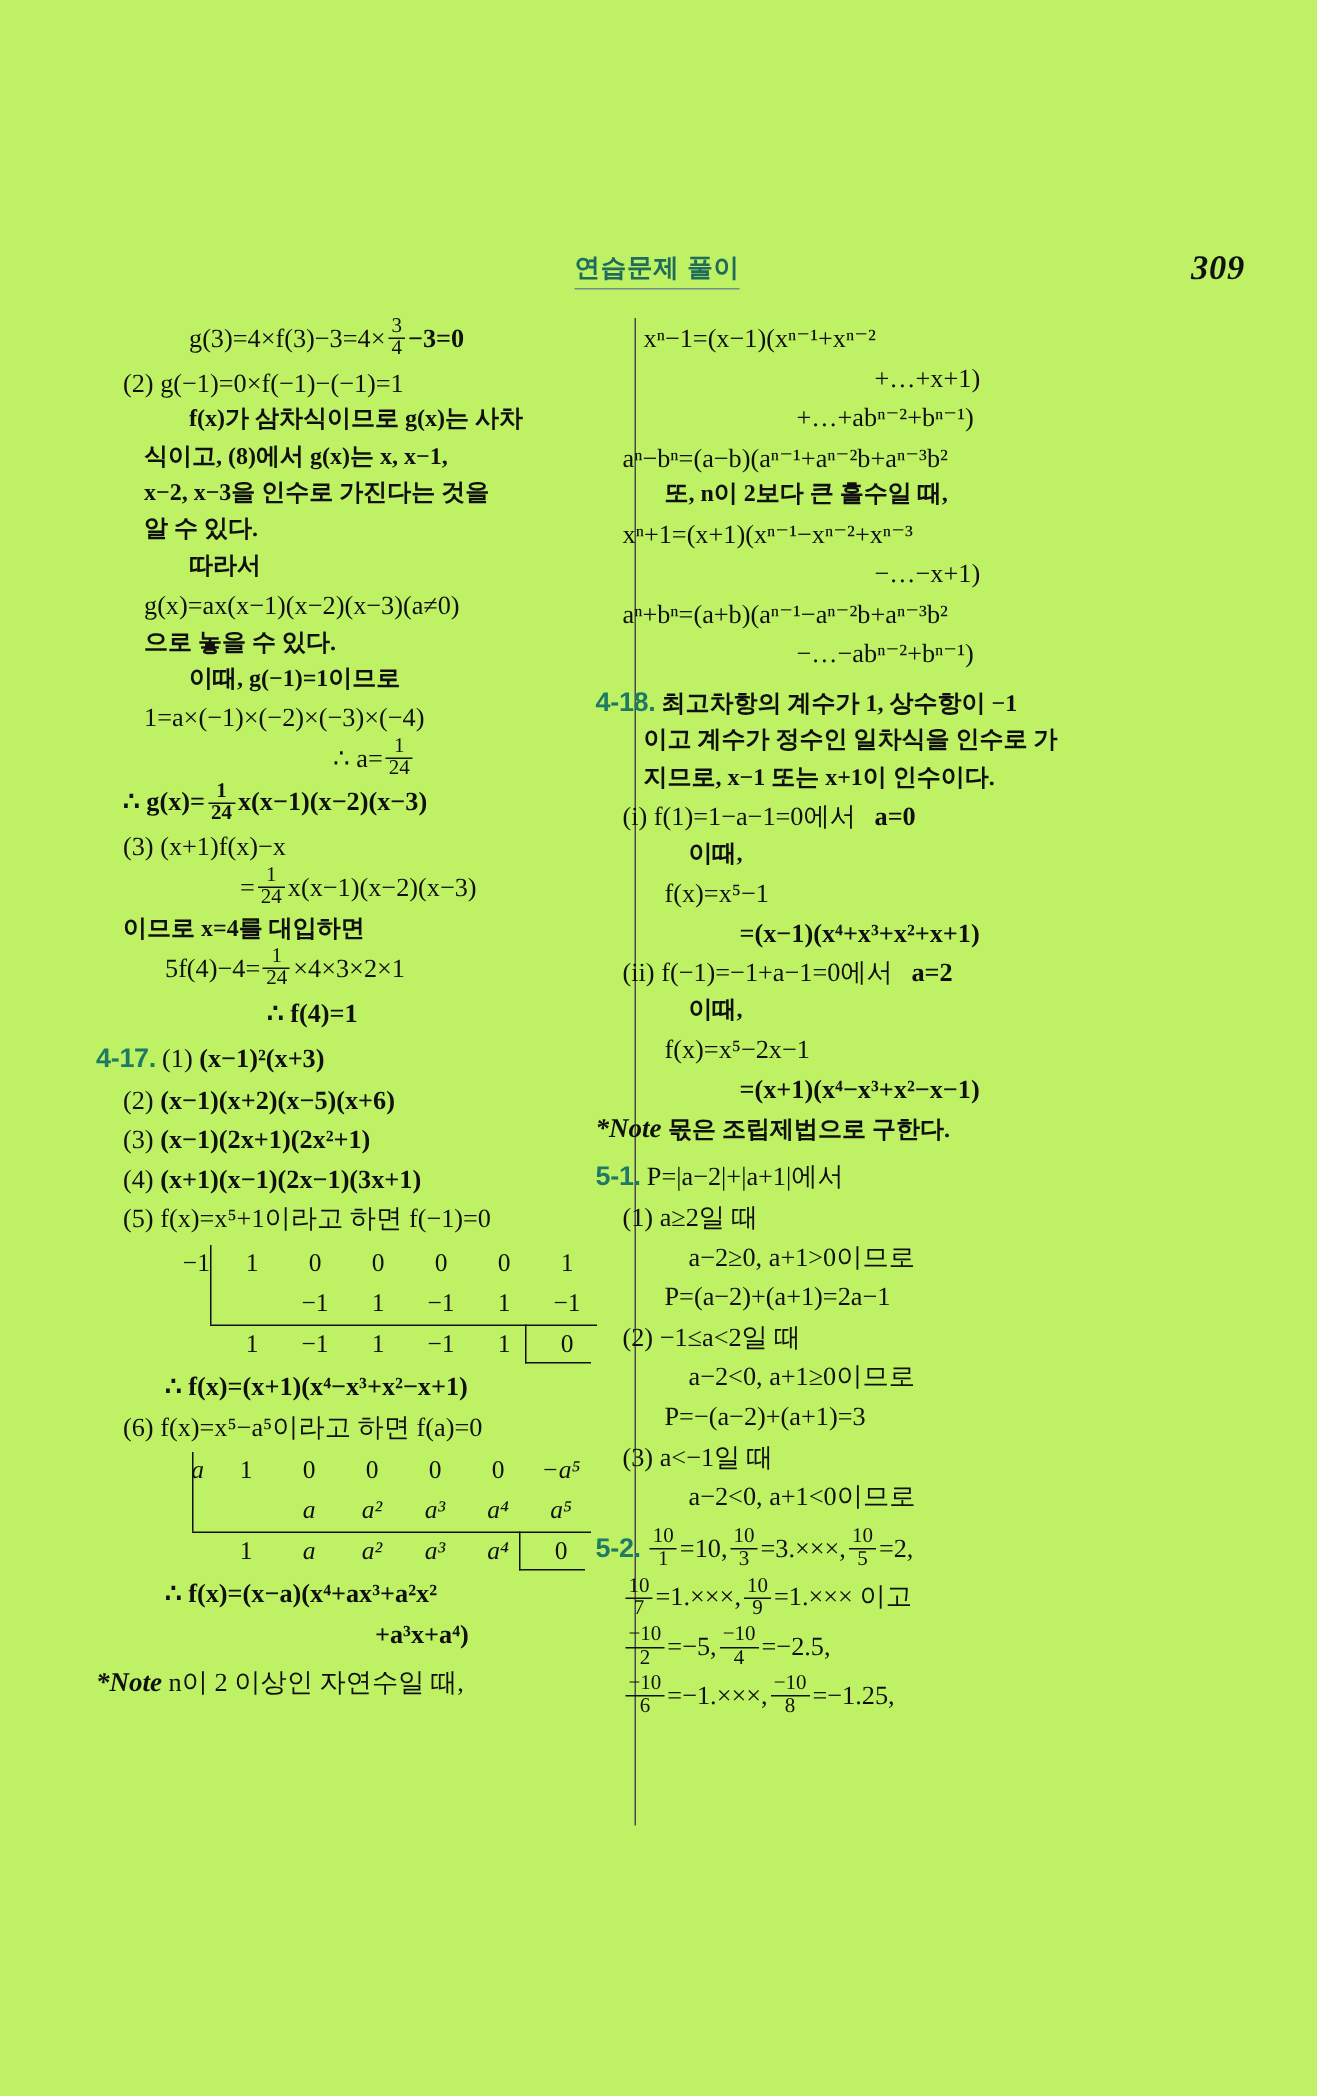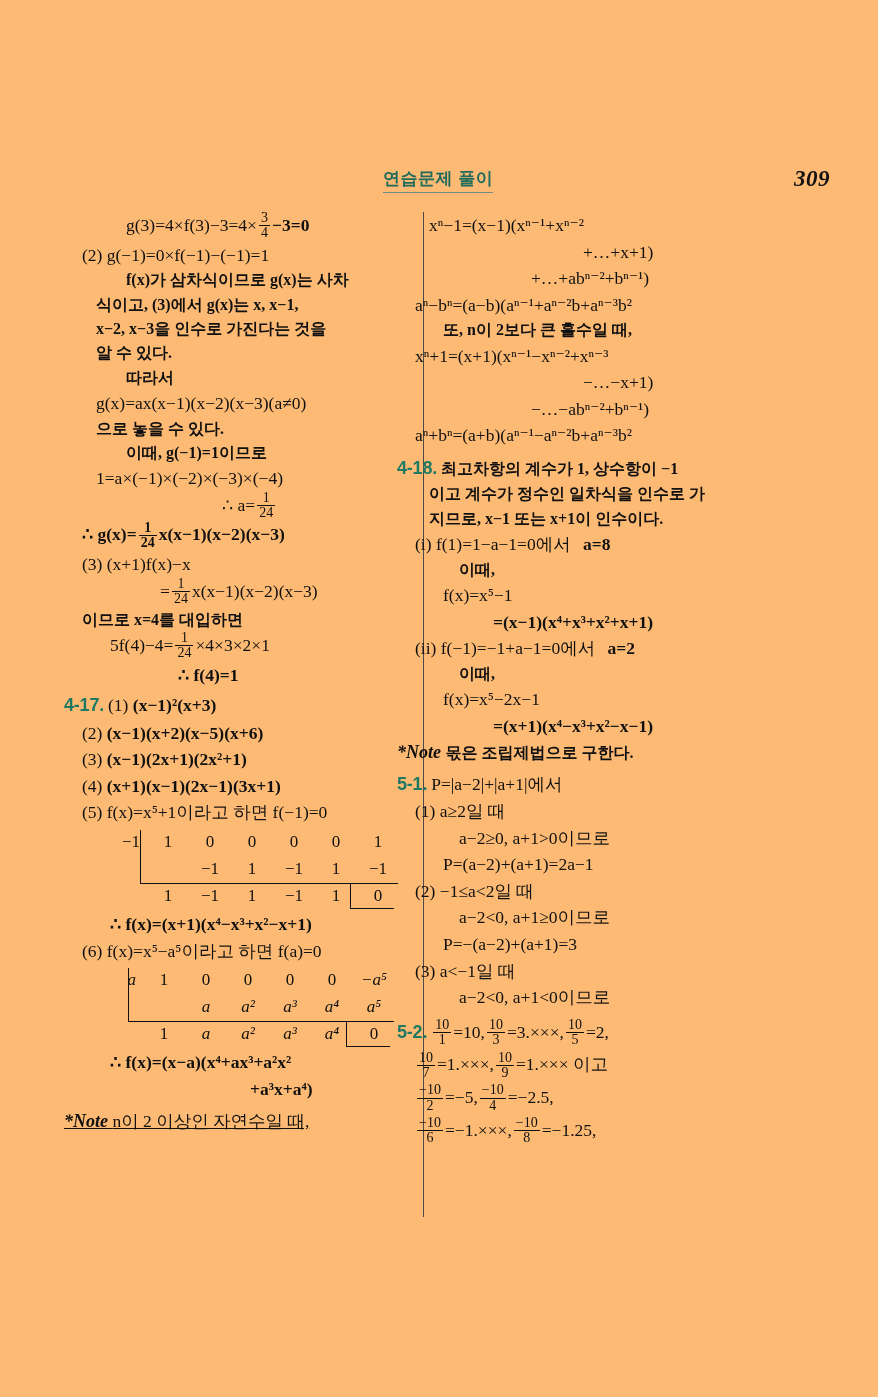--- a/index.html
+++ b/index.html
@@ -3,21 +3,21 @@
 <meta charset="utf-8">
 <style>
   html,body{margin:0;padding:0;background:#ffffff;}
   body{
     width:878px;height:1397px;
     font-family:"Liberation Serif","DejaVu Serif",serif;
     color:#101010;
     position:relative;
     overflow:hidden;
   }
-  .page{position:relative;width:878px;height:1397px;background:#fdba74;}
+  .page{position:relative;width:878px;height:1397px;background:#bef264;}
 
   
   .header{
     position:absolute;left:0;top:168px;width:878px;height:34px;
   }
   .header-title{
     position:absolute;left:383px;top:0px;
     font-family:"Liberation Sans","DejaVu Sans",sans-serif;
     font-size:17px;font-weight:700;color:#1f6b5c;
     letter-spacing:0.5px;
@@ -110,21 +110,21 @@
     <div class="l ind3 line">
       <span>g(3)=4×f(3)−3=4×</span><span class="frac"><span class="num">3</span><span class="den">4</span></span><span class="bd">−3=0</span>
     </div>
 
     <div class="l ind0 line">
       <span>(2)</span>
       <span>g(−1)=0×f(−1)−(−1)=1</span>
     </div>
 
     <div class="l ind3 line kr">f(x)가 삼차식이므로 g(x)는 사차</div>
-    <div class="l ind1 line kr">식이고, (3)에서 g(x)는 x, x−1,</div>
+    <div class="l ind1 line kr">식이고, (8)에서 g(x)는 x, x−1,</div>
     <div class="l ind1 line kr">x−2, x−3을 인수로 가진다는 것을</div>
     <div class="l ind1 line kr">알 수 있다.</div>
     <div class="l ind3 line kr">따라서</div>
     <div class="l ind1 line">g(x)=ax(x−1)(x−2)(x−3)(a≠0)</div>
     <div class="l ind1 line kr">으로 놓을 수 있다.</div>
     <div class="l ind3 line kr">이때, g(−1)=1이므로</div>
     <div class="l ind1 line">1=a×(−1)×(−2)×(−3)×(−4)</div>
 
     <div class="l ind8 line">
       <span>∴  a=</span><span class="frac"><span class="num">1</span><span class="den">24</span></span>
@@ -243,49 +243,49 @@
       </div>
       <span class="vbar" style="left:32px;"></span>
       <span class="hbar" style="left:32px;top:55px;width:266px;"></span>
       <span class="rembox-v" style="left:250px;top:55px;"></span>
       <span class="rembox-b" style="left:250px;top:80px;"></span>
     </div>
 
     <div class="l ind2 line bd">∴  f(x)=(x−a)(x⁴+ax³+a²x²</div>
     <div class="l ind9 line bd">+a³x+a⁴)</div>
 
-    <div class="l line secrow" style="margin-top:6px;text-decoration:underline;">
+    <div class="l line secrow" style="margin-top:6px;">
       <span class="note-lbl">*Note</span>
       <span>n이 2 이상인 자연수일 때,</span>
     </div>
 
   </div>
 
   <div class="col col-right">
 
     <div class="l ind1 line">xⁿ−1=(x−1)(xⁿ⁻¹+xⁿ⁻²</div>
     <div class="l ind9 line">+…+x+1)</div>
     <div class="l ind7 line">+…+abⁿ⁻²+bⁿ⁻¹)</div>
     <div class="l ind0 line">aⁿ−bⁿ=(a−b)(aⁿ⁻¹+aⁿ⁻²b+aⁿ⁻³b²</div>
     <div class="l ind2 line kr">또, n이 2보다 큰 홀수일 때,</div>
     <div class="l ind0 line">xⁿ+1=(x+1)(xⁿ⁻¹−xⁿ⁻²+xⁿ⁻³</div>
     <div class="l ind9 line">−…−x+1)</div>
+    <div class="l ind0 line">aⁿ+bⁿ=(a+b)(aⁿ⁻¹−aⁿ⁻²b+aⁿ⁻³b²</div>
     <div class="l ind7 line">−…−abⁿ⁻²+bⁿ⁻¹)</div>
-    <div class="l ind0 line">aⁿ+bⁿ=(a+b)(aⁿ⁻¹−aⁿ⁻²b+aⁿ⁻³b²</div>
 
     <div class="l line secrow" style="margin-top:6px;">
       <span class="seclbl">4-18.</span><span class="kr">최고차항의 계수가 1, 상수항이 −1</span>
     </div>
     <div class="l ind1 line kr">이고 계수가 정수인 일차식을 인수로 가</div>
     <div class="l ind1 line kr">지므로, x−1 또는 x+1이 인수이다.</div>
 
     <div class="l ind0 line">
       <span>(i)</span>
       <span>f(1)=1−a−1=0에서</span>
-      <span class="bd" style="margin-left:8px;">a=8</span>
+      <span class="bd" style="margin-left:8px;">a=0</span>
     </div>
     <div class="l ind3 line kr">이때,</div>
     <div class="l ind2 line">f(x)=x⁵−1</div>
     <div class="l ind5 line bd">=(x−1)(x⁴+x³+x²+x+1)</div>
 
     <div class="l ind0 line">
       <span>(ii)</span>
       <span>f(−1)=−1+a−1=0에서</span>
       <span class="bd" style="margin-left:8px;">a=2</span>
     </div>

